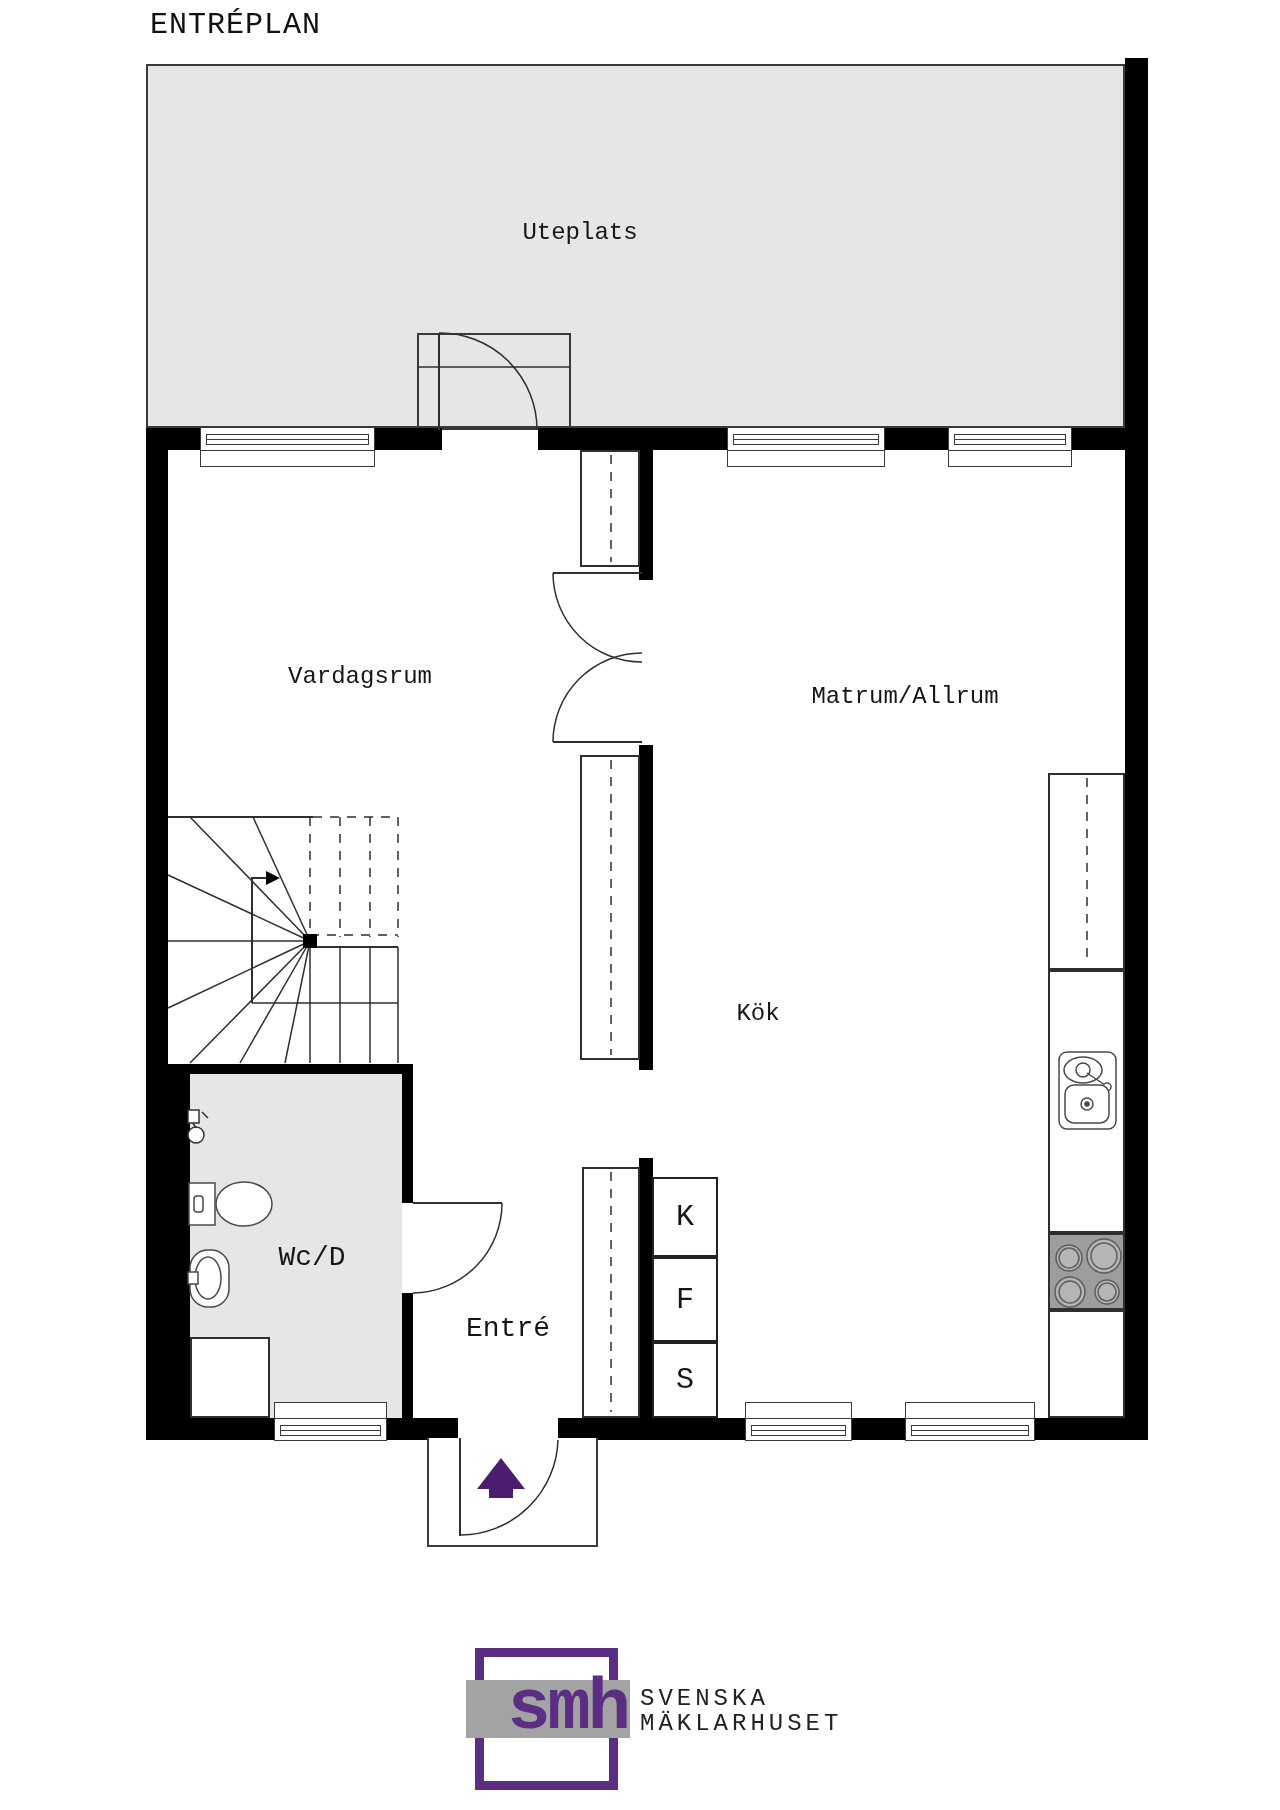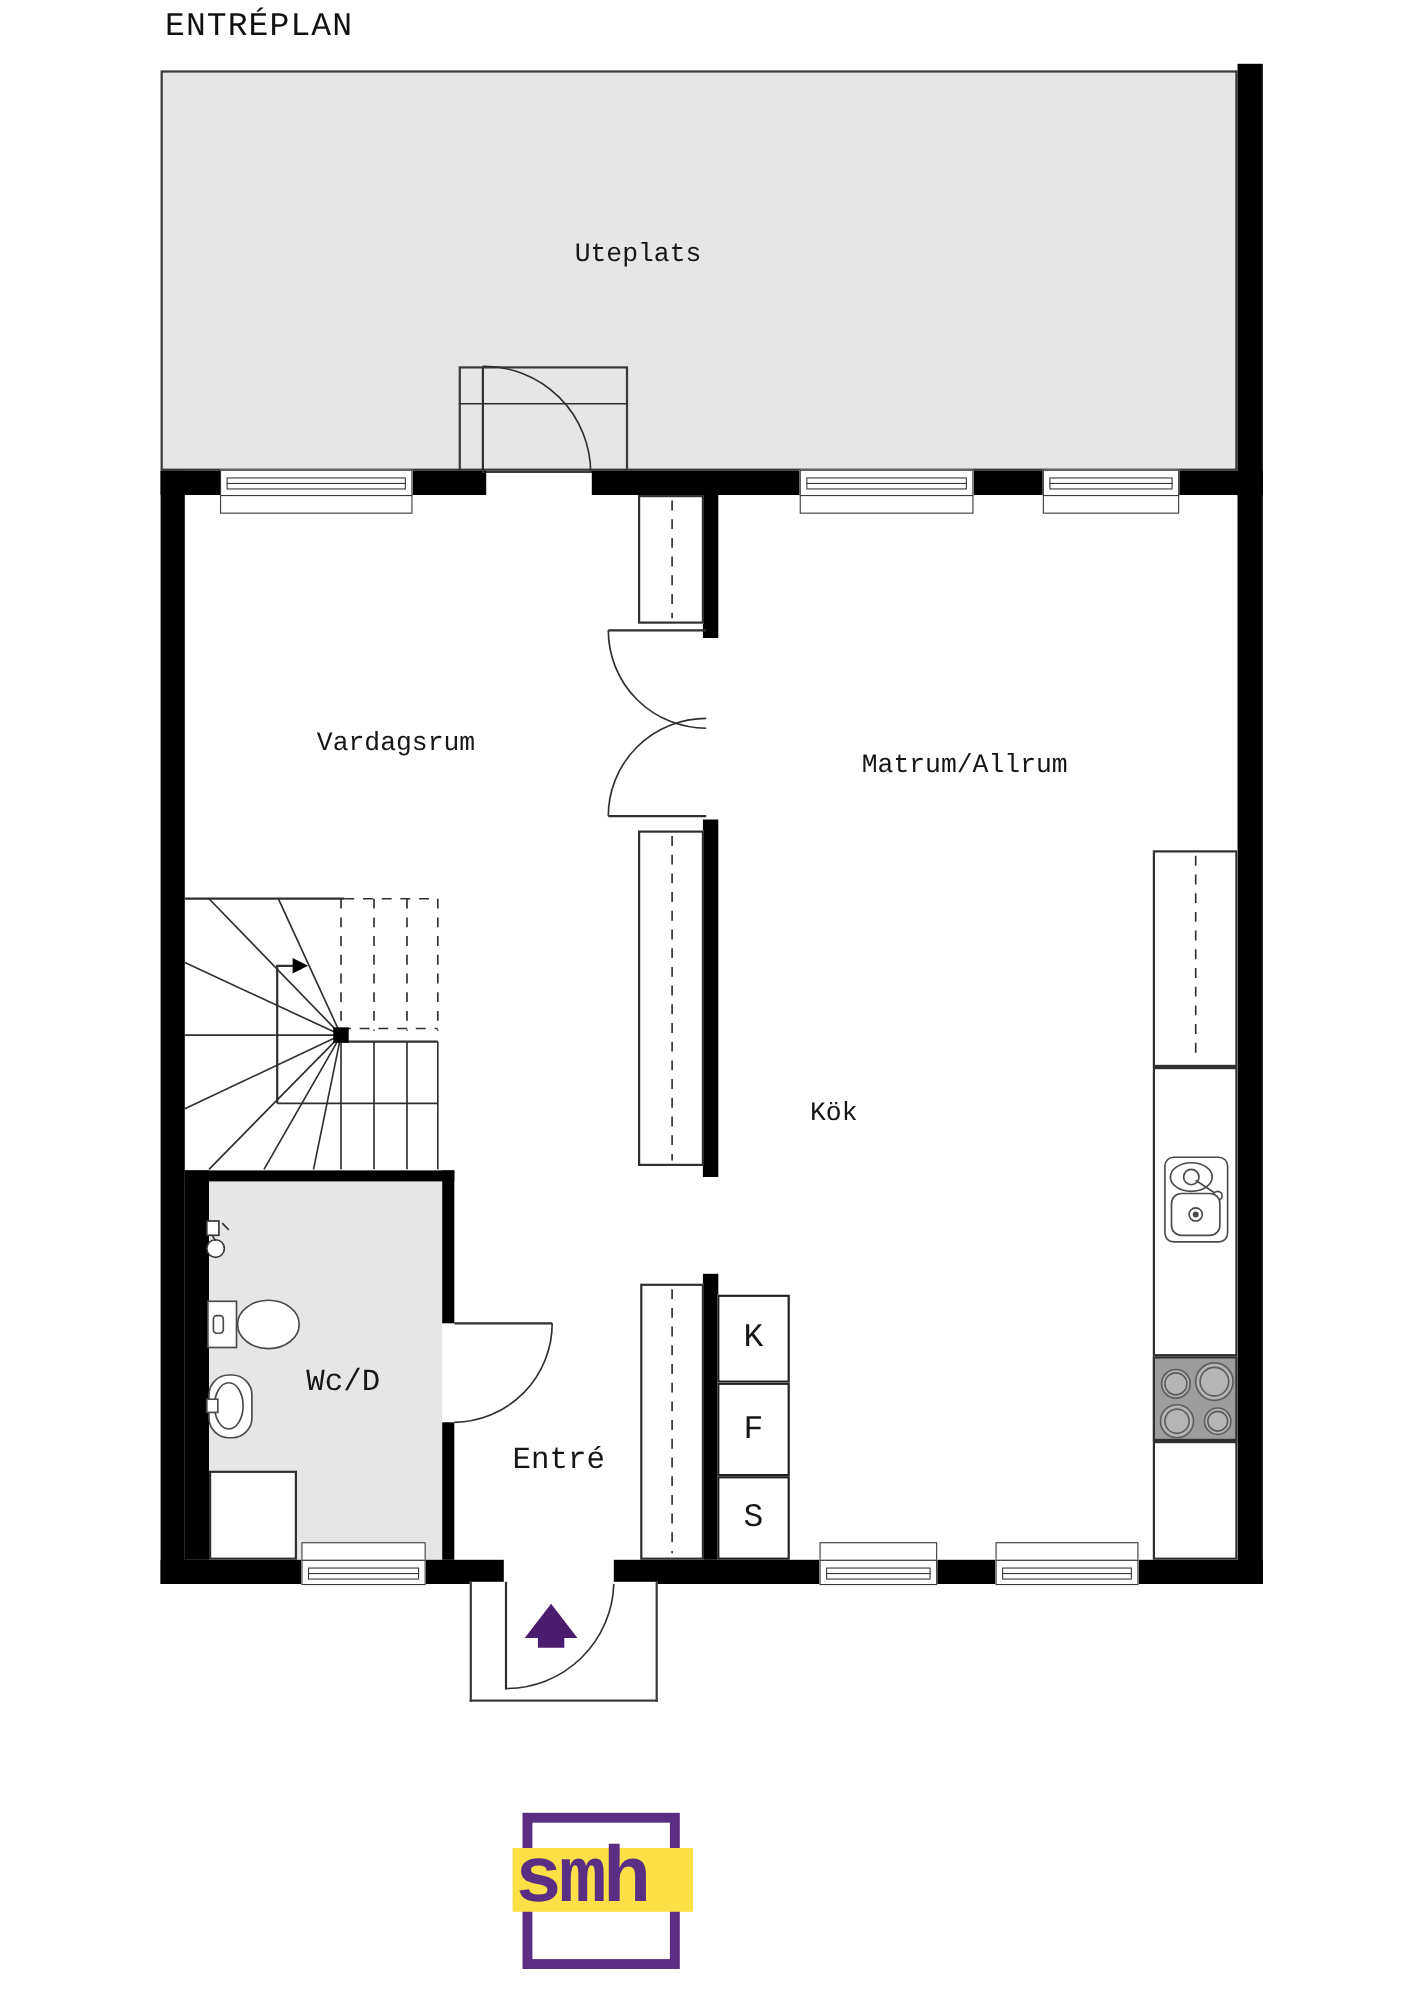--- a/index.html
+++ b/index.html
@@ -17,23 +17,23 @@
   .white-box{position:absolute;background:#fff;border:2px solid #2f2f2f;box-sizing:border-box;}
   .thin-box{position:absolute;background:transparent;border:2px solid #3a3a3a;box-sizing:border-box;}
   .leaf{position:absolute;background:#2f2f2f;}
   .appl{position:absolute;background:#fff;border:2px solid #222;box-sizing:border-box;
         display:flex;align-items:center;justify-content:center;font-size:30px;color:#161616;}
   .porch{position:absolute;border:2px solid #3a3a3a;border-top:none;box-sizing:border-box;background:#fff;}
   .svg-overlay{position:absolute;left:0;top:0;}
   .disclaimer{position:absolute;left:0;top:1586px;width:1280px;text-align:center;font-size:25px;color:#111;}
   .logo-square{position:absolute;left:475px;top:1648px;width:143px;height:142px;
         border:9px solid var(--accent,#5b2d83);box-sizing:border-box;}
-  .logo-monogram{position:absolute;left:466px;top:1680px;width:164px;text-align:left;
+  .logo-monogram{position:absolute;left:466px;top:1680px;width:164px;text-align:right;
         font-size:72px;font-weight:bold;line-height:58px;letter-spacing:-3px;
-        color:var(--accent,#5b2d83);background:#fde047;padding:0 2px;box-sizing:border-box;}
+        color:var(--accent,#5b2d83);background:#a3a3a3;padding:0 2px;box-sizing:border-box;}
   .logo-word{position:absolute;left:640px;top:1686px;font-size:24px;line-height:25px;
         letter-spacing:4px;color:#222;}
 </style>
 </head>
 <body>
 
 <div class="plan">
 
   <div class="page-title">ENTRÉPLAN</div>
 
@@ -231,22 +231,26 @@
       </g>
 
       <g>
         <polygon points="477,1489 501,1458 525,1489 513,1489 513,1498 489,1498 489,1489" fill="var(--arrow,#4a1d6f)" stroke="none"></polygon>
       </g>
     </g>
   </svg>
 
   <div class="room-label" style="left:580px;top:232px;">Uteplats</div>
   <div class="room-label" style="left:360px;top:676px;">Vardagsrum</div>
-  <div class="room-label" style="left:877px;top:696px;text-align:right;">Matrum/Allrum</div>
+  <div class="room-label" style="left:905px;top:696px;text-align:right;">Matrum/Allrum</div>
   <div class="room-label" style="left:758px;top:1013px;">Kök</div>
   <div class="room-label small-label" style="left:312px;top:1257px;">Wc/D</div>
   <div class="room-label small-label" style="left:508px;top:1328px;">Entré</div>
 
 
   <div class="logo-square"></div>
   <div class="logo-monogram">smh</div>
+  <div class="logo-word">
+    <div>SVENSKA</div>
+    <div>MÄKLARHUSET</div>
+  </div>
 
 </div>
 
 </body></html>

